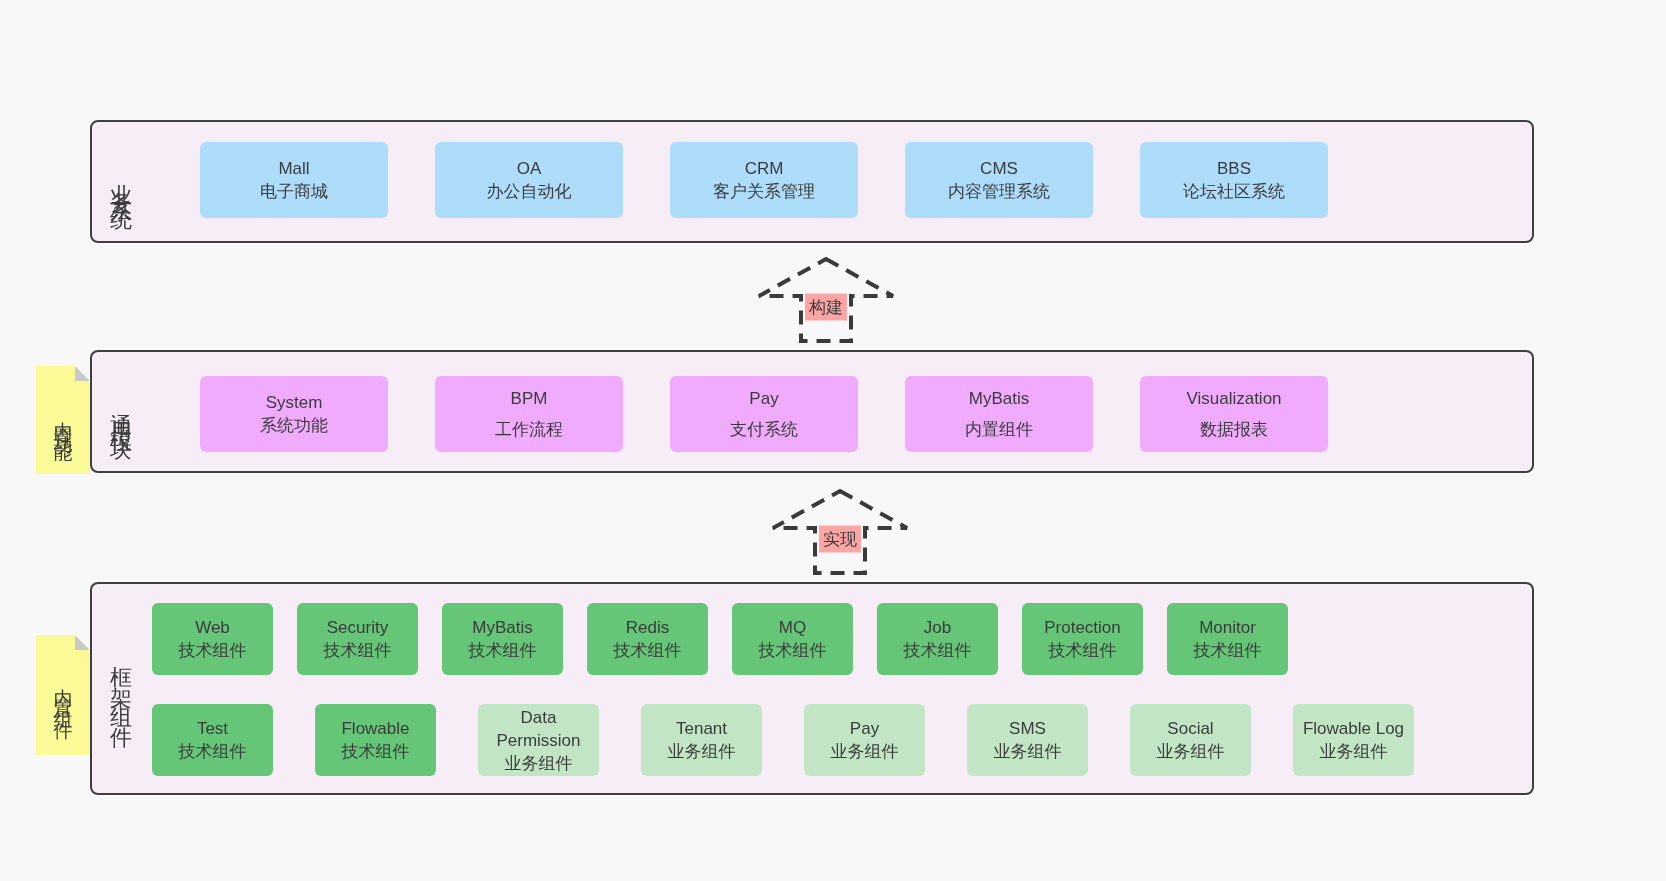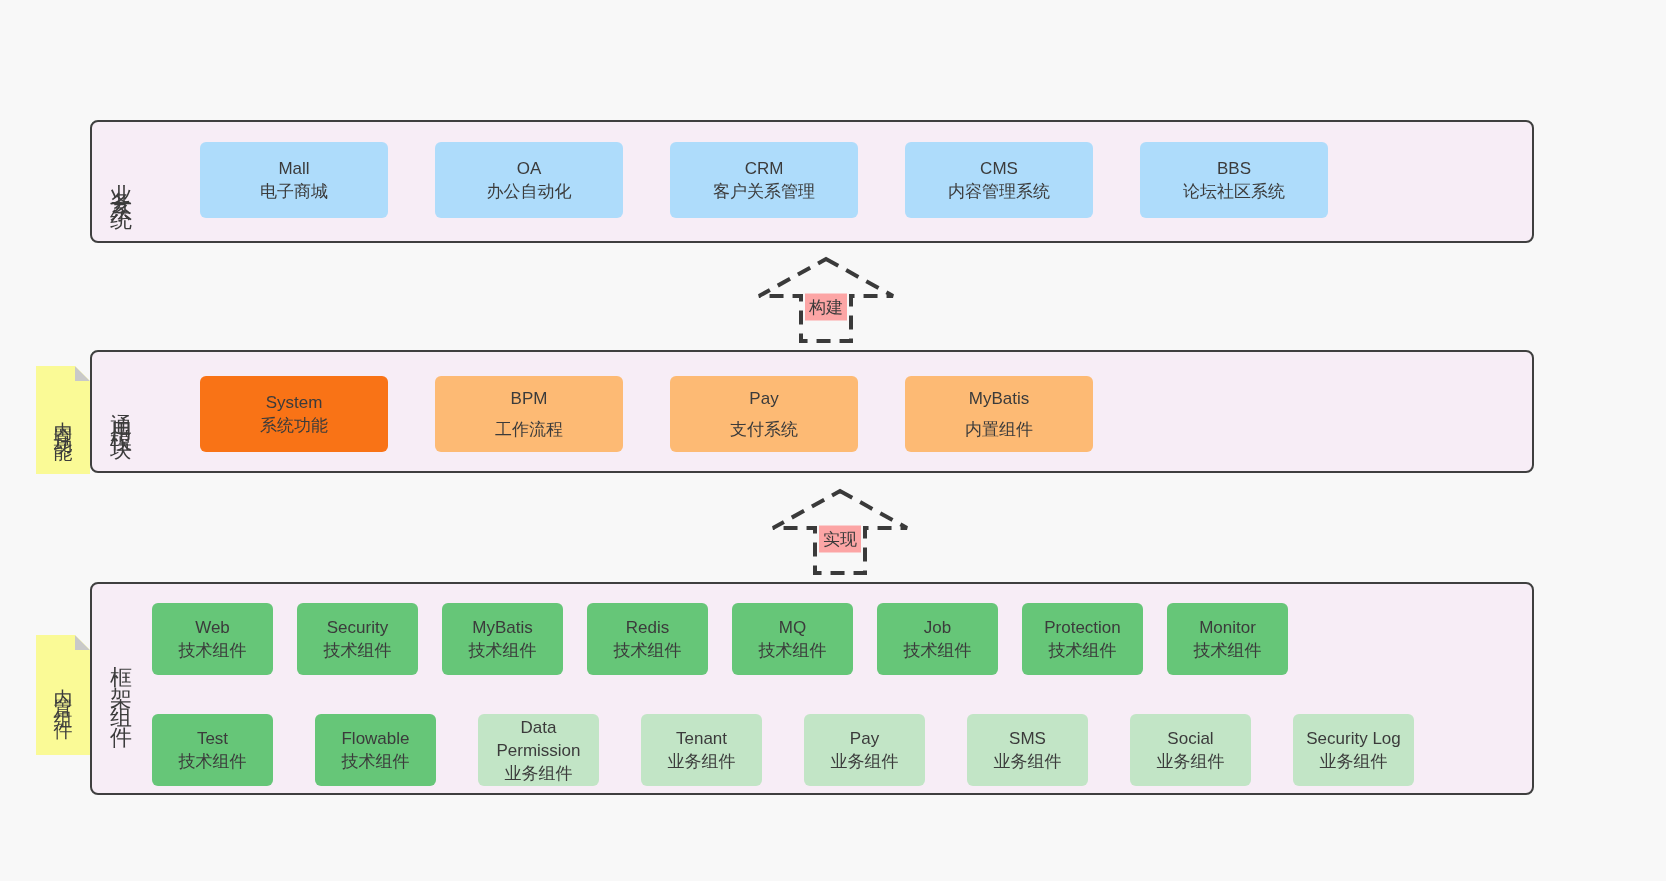--- a/index.html
+++ b/index.html
@@ -31,35 +31,35 @@
   .layer-framework .layer-label { letter-spacing:20px; }
 
   .box-row {
     position:absolute; left:60px; display:flex;
   }
   .row-6 { gap:47px;padding-left:48px; }
   .row-8 { gap:24px; }
   .layer-business  .box-row { top:20px; }
   .layer-modules   .box-row { top:24px; }
   .layer-framework .row-1   { top:19px; }
-  .layer-framework .row-2   { top:130px;gap:42px; }
+  .layer-framework .row-2   { top:120px;gap:42px; }
 
   .box {
     border-radius:6px;
     display:flex; flex-direction:column;
     align-items:center; justify-content:center;
     text-align:center;
     font-size:17px; line-height:23px;
   }
   .row-6 .box { width:188px; height:76px; }
   .row-8 .box { width:121px; height:72px; }
 
   .blue       { background:#aedcfb; }
-  .red        { background:#f97316; }
-  .pink       { background:#fdba74;gap:8px; }
+  .red        { background:#f0abfc; }
+  .pink       { background:#f0abfc;gap:8px; }
   .green      { background:#66c678; }
   .lightgreen { background:#c2e5c6; }
 
   .sticky {
     position:absolute; left:36px; width:54px;
     background:#fafa96;
     clip-path:polygon(0 0, calc(100% - 15px) 0, 100% 15px, 100% 100%, 0 100%);
     display:flex; align-items:center; justify-content:center;
   }
   .sticky-modules   { top:366px; height:108px; }
@@ -139,20 +139,24 @@
       <div>工作流程</div>
     </div>
     <div class="box pink">
       <div>Pay</div>
       <div>支付系统</div>
     </div>
     <div class="box pink">
       <div>MyBatis</div>
       <div>内置组件</div>
     </div>
+    <div class="box pink">
+      <div>Visualization</div>
+      <div>数据报表</div>
+    </div>
   </div>
 </section>
 
 <svg class="arrow-svg arrow-2" width="140" height="88" viewBox="0 0 140 88">
   <path d="M70 3 L137 40 L95 40 L95 85 L45 85 L45 40 L3 40 Z" fill="none" stroke="#3a3a3a" stroke-width="4" stroke-dasharray="14 9"></path>
 </svg>
 <div class="arrow-label arrow-label-2">实现</div>
 
 <div class="sticky sticky-framework">
   <span class="fold"></span>
@@ -217,17 +221,17 @@
     </div>
     <div class="box lightgreen">
       <div>SMS</div>
       <div>业务组件</div>
     </div>
     <div class="box lightgreen">
       <div>Social</div>
       <div>业务组件</div>
     </div>
     <div class="box lightgreen">
-      <div>Security Log</div>
+      <div>Flowable Log</div>
       <div>业务组件</div>
     </div>
   </div>
 </section>
 
 </body></html>

